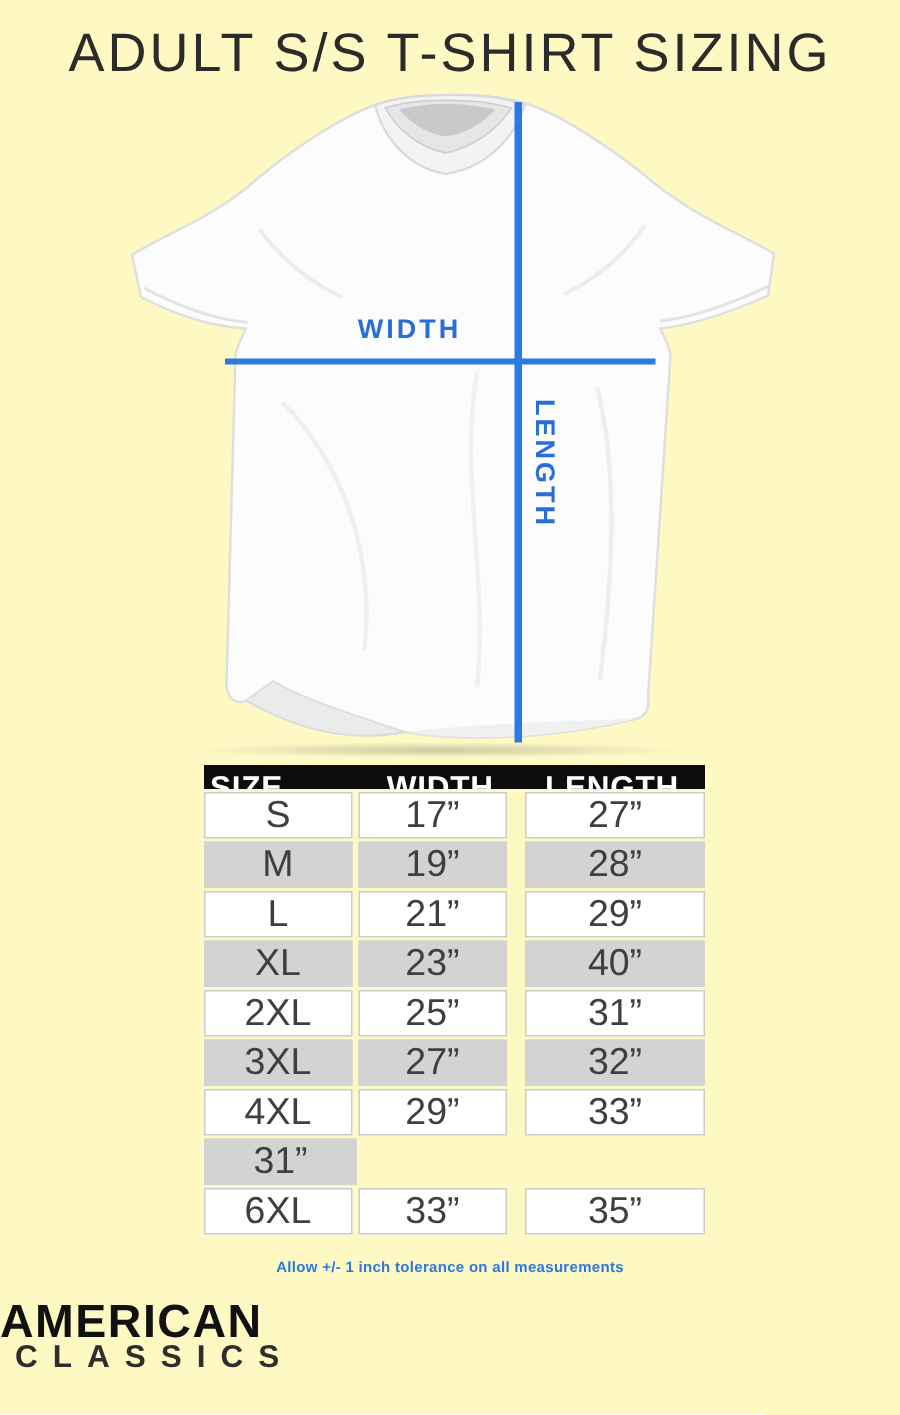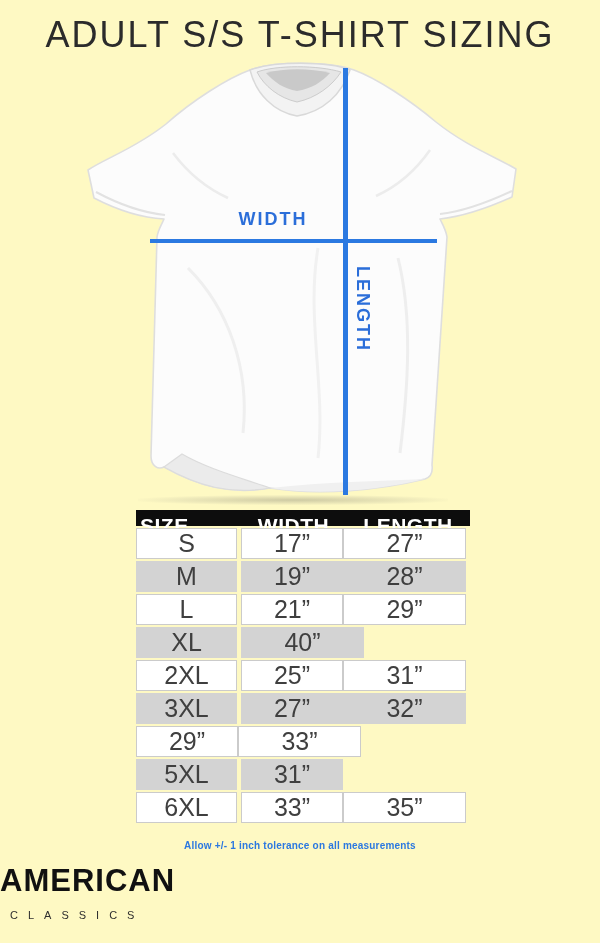--- a/index.html
+++ b/index.html
@@ -36,33 +36,33 @@
     font-weight:bold;font-size:21px;line-height:32px;letter-spacing:0.5px;}
   .th-size{width:105px;text-align:left;padding-left:4px;box-sizing:border-box;}
   .th-width{width:105px;text-align:center;}
   .th-length{width:124px;text-align:center;}
   .trow{display:flex;height:31px;margin-top:2px;}
   .cell{
     font-size:25px;font-weight:300;color:#3f3f3f;text-align:center;
     line-height:29px;box-sizing:border-box;
   }
   .c1{width:101px;margin-right:4px;}
-  .c2{width:102px;margin-right:0;}
+  .c2{width:102px;margin-right:12px;}
   .c3{width:123px;}
   .trow.plain .cell{background:#ffffff;border:1px solid #cbcbcb;}
   .trow.alt .cell{background:#d3d3d3;border:1px solid #d3d3d3;}
   
   .note{
     position:absolute;top:840px;left:0;width:600px;text-align:center;
     font-size:10px;font-weight:bold;color:#2b78e0;letter-spacing:0.2px;
   }
   .brand{position:absolute;top:866px;left:0;width:600px;text-align:left;color:#111111;}
   .brand1{font-size:31px;font-weight:800;letter-spacing:1px;line-height:30px;}
-  .brand2{font-size:11px;font-weight:400;letter-spacing:10px;text-indent:10px;
-    color:#2e2e2e;line-height:18px;margin-top:10px;}
+  .brand2{font-size:21px;font-weight:700;letter-spacing:10px;text-indent:10px;
+    color:#2e2e2e;line-height:18px;margin-top:0;}
 </style>
 </head>
 <body>
 
 <div class="canvas">
 
   <div class="page-title">ADULT S/S T-SHIRT SIZING</div>
 
   <div class="shirt-area">
     <svg width="444" height="448" viewBox="0 0 444 448">
@@ -131,38 +131,39 @@
       <div class="cell c2">19”</div>
       <div class="cell c3">28”</div>
     </div>
     <div class="trow plain">
       <div class="cell c1">L</div>
       <div class="cell c2">21”</div>
       <div class="cell c3">29”</div>
     </div>
     <div class="trow alt">
       <div class="cell c1">XL</div>
+      <div class="cell c2">23”</div>
       <div class="cell c3">40”</div>
     </div>
     <div class="trow plain">
       <div class="cell c1">2XL</div>
       <div class="cell c2">25”</div>
       <div class="cell c3">31”</div>
     </div>
     <div class="trow alt">
       <div class="cell c1">3XL</div>
       <div class="cell c2">27”</div>
       <div class="cell c3">32”</div>
     </div>
     <div class="trow plain">
+      <div class="cell c1">4XL</div>
       <div class="cell c2">29”</div>
       <div class="cell c3">33”</div>
     </div>
     <div class="trow alt">
-      <div class="cell c1">5XL</div>
       <div class="cell c2">31”</div>
     </div>
     <div class="trow plain">
       <div class="cell c1">6XL</div>
       <div class="cell c2">33”</div>
       <div class="cell c3">35”</div>
     </div>
   </div>
 
   <div class="note">Allow +/- 1 inch tolerance on all measurements</div>

